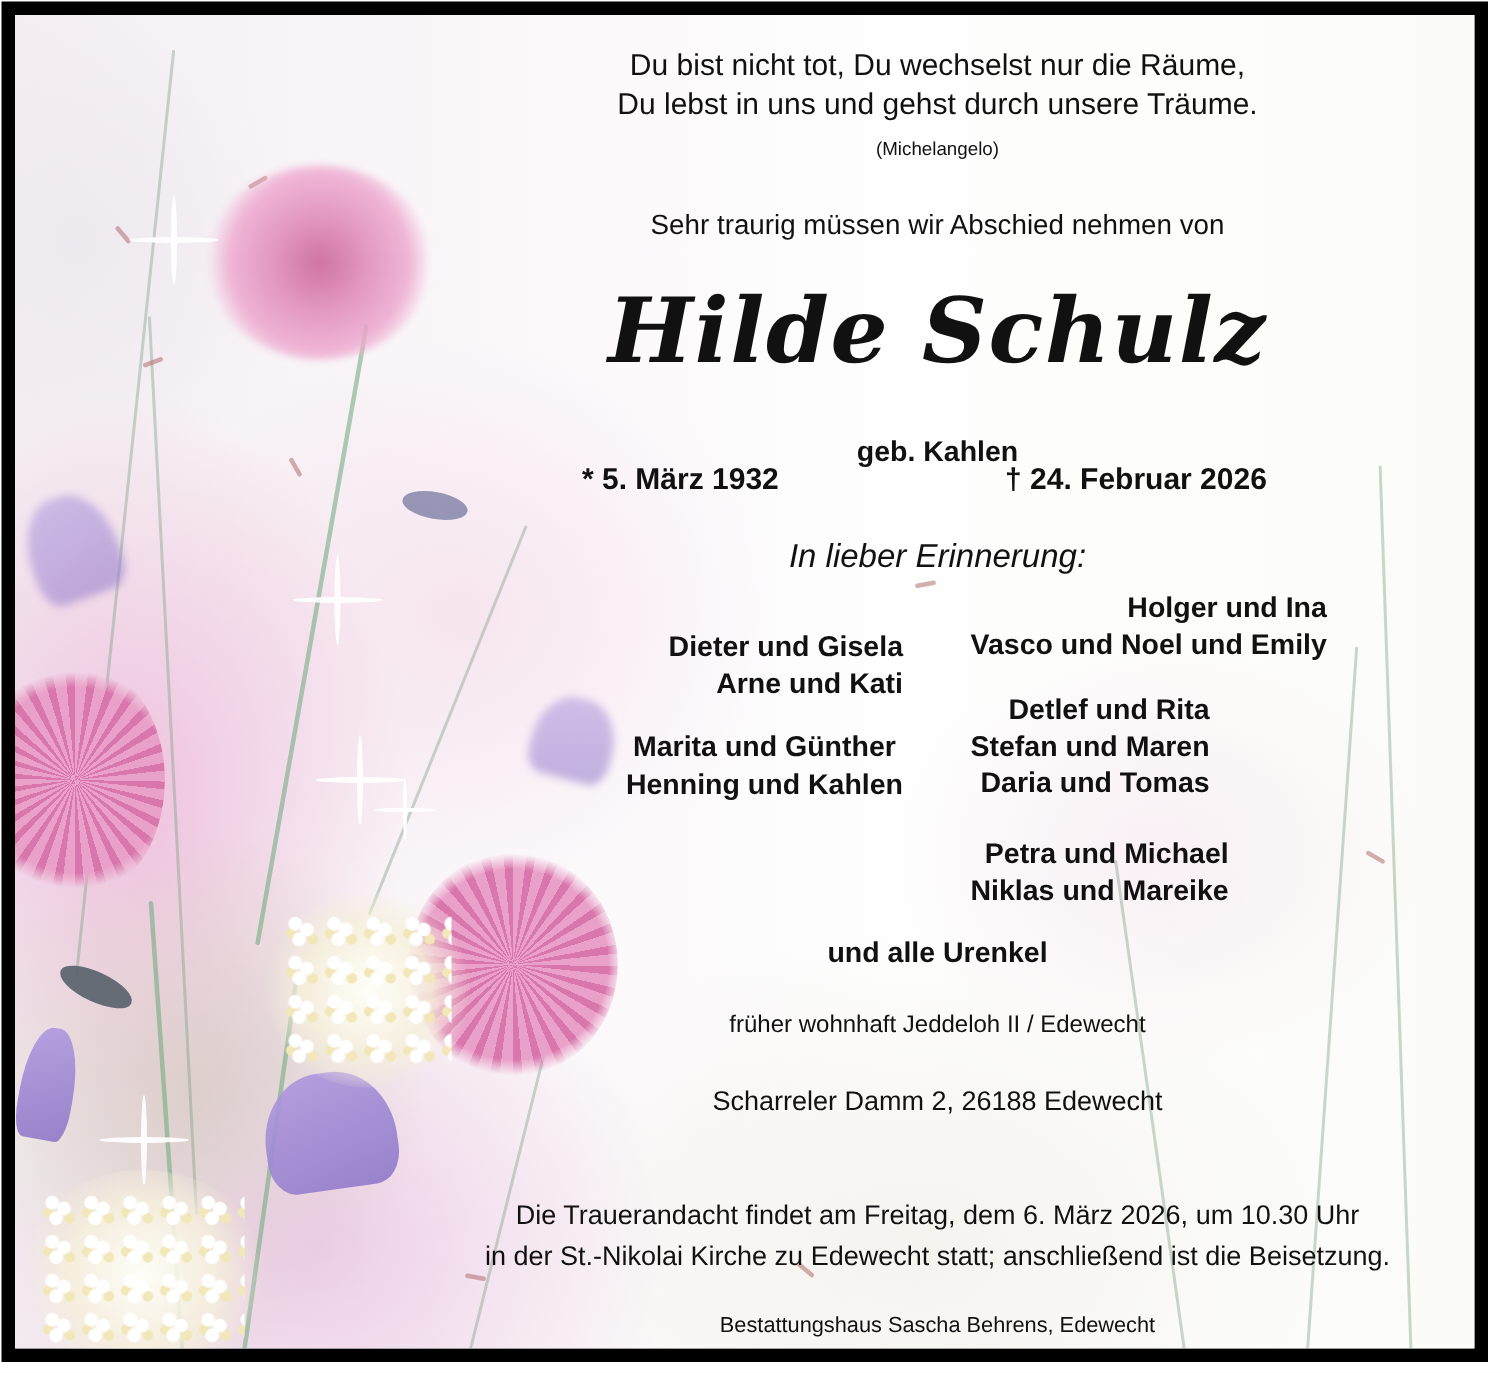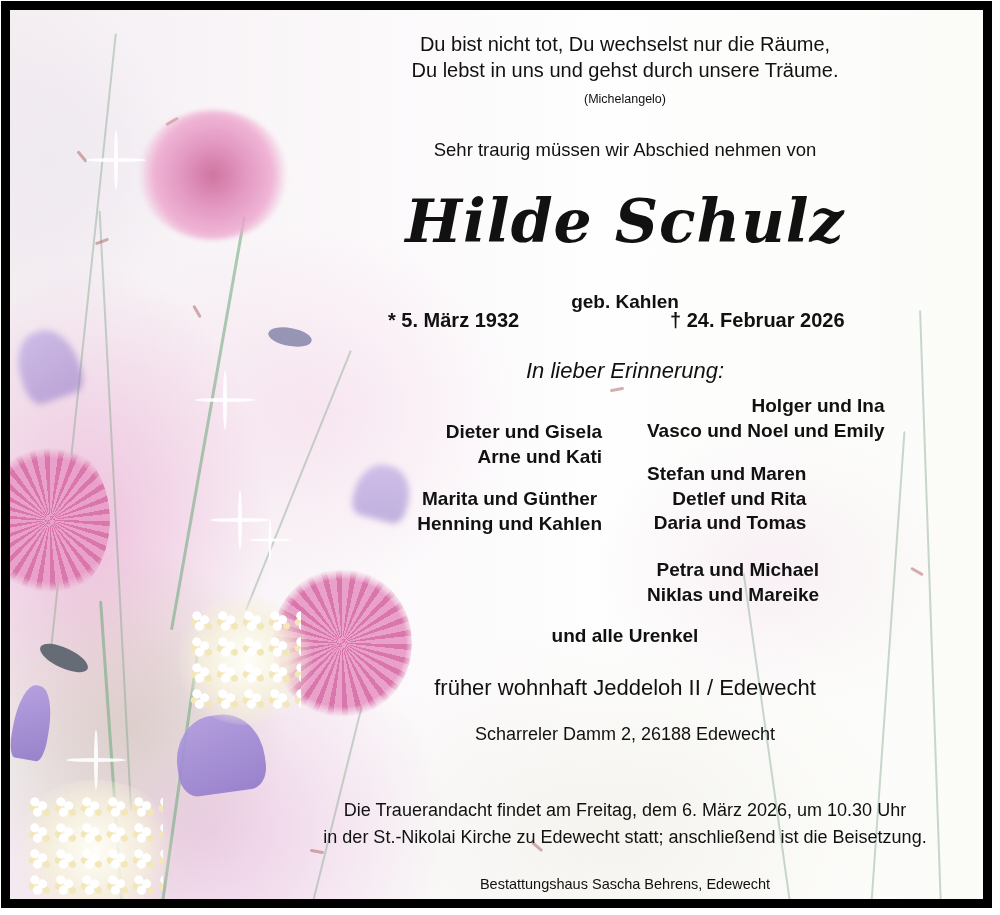--- a/index.html
+++ b/index.html
@@ -75,21 +75,21 @@
     .dates { position: absolute; top: 309px; font-family: "Liberation Sans", sans-serif; font-weight: bold; font-size: 20px; }
     .birth { left: 388px; }
     .death { left: 670px; }
     .memory { font-family: "Liberation Sans", sans-serif; font-size: 22px; top: 358px; font-style: italic; }
     .names-left, .names-right {
       position: absolute; font-family: "Liberation Sans", sans-serif; font-weight: bold; font-size: 19px; line-height: 24.5px;
     }
     .names-left { right: calc(1000px - 602px); text-align: right; }
     .names-right { left: 647px; text-align: right; }
     .urenkel { font-family: "Liberation Sans", sans-serif; font-weight: bold; font-size: 19px; top: 625px; }
-    .former { font-family: "Liberation Sans", sans-serif; font-size: 22px; top: 675px; }
+    .former { font-family: "Liberation Sans", sans-serif; font-size: 16px; top: 675px; }
     .address { font-family: "Liberation Sans", sans-serif; font-size: 18px; line-height: 27px; top: 721px; }
     .service { font-family: "Liberation Sans", sans-serif; font-size: 18px; line-height: 27px; top: 797px; }
     .funeral { font-family: "Liberation Sans", sans-serif; font-size: 14.5px; top: 876px; }
     .line { display: block; white-space: nowrap; }
   </style>
 </head>
 <body>
 
 <div class="frame">
   <div class="bg">
@@ -155,22 +155,22 @@
 <div class="names-left" style="top:487px;text-align:center;">
   <span class="line">Marita und Günther</span>
   <span class="line">Henning und Kahlen</span>
 </div>
 
 <div class="names-right" style="top:394px;">
   <span class="line">Holger und Ina</span>
   <span class="line">Vasco und Noel und Emily</span>
 </div>
 <div class="names-right" style="top:462px;">
+  <span class="line">Detlef und Rita</span>
   <span class="line">Stefan und Maren</span>
-  <span class="line">Detlef und Rita</span>
   <span class="line">Daria und Tomas</span>
 </div>
 <div class="names-right" style="top:558px;">
   <span class="line">Petra und Michael</span>
   <span class="line">Niklas und Mareike</span>
 </div>
 
 <div class="col-center urenkel">und alle Urenkel</div>
 <div class="col-center former">früher wohnhaft Jeddeloh II / Edewecht</div>
 <div class="col-center address">

